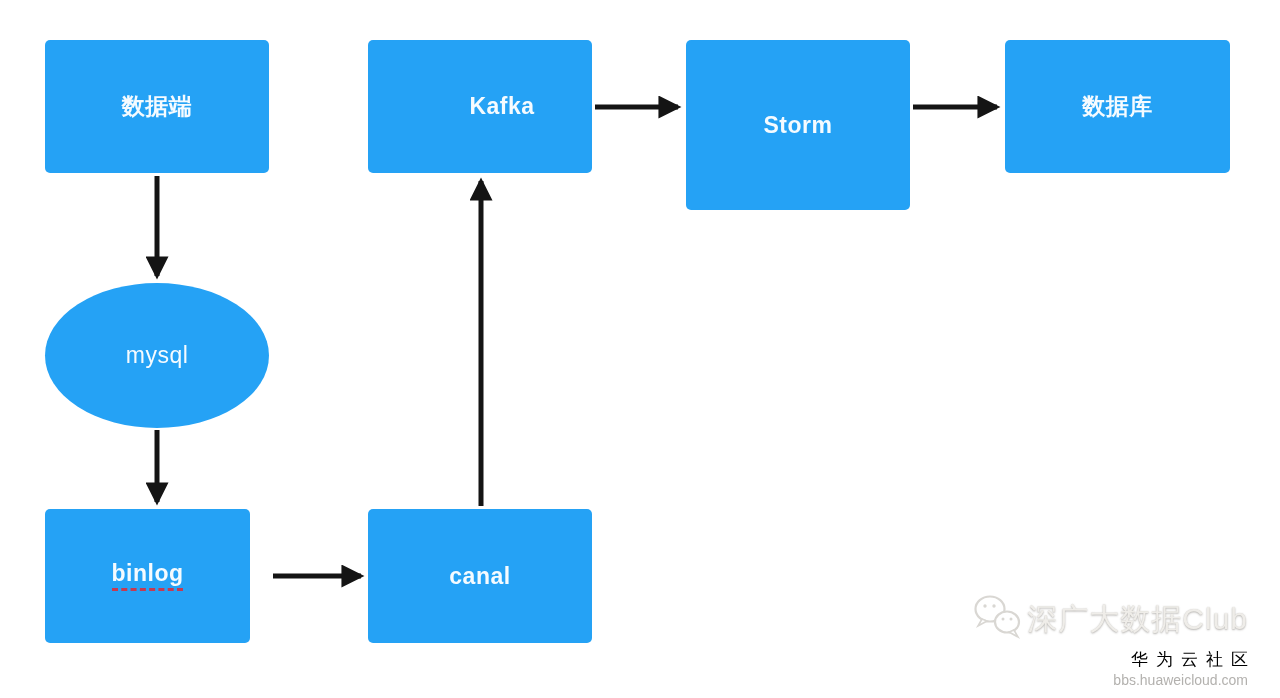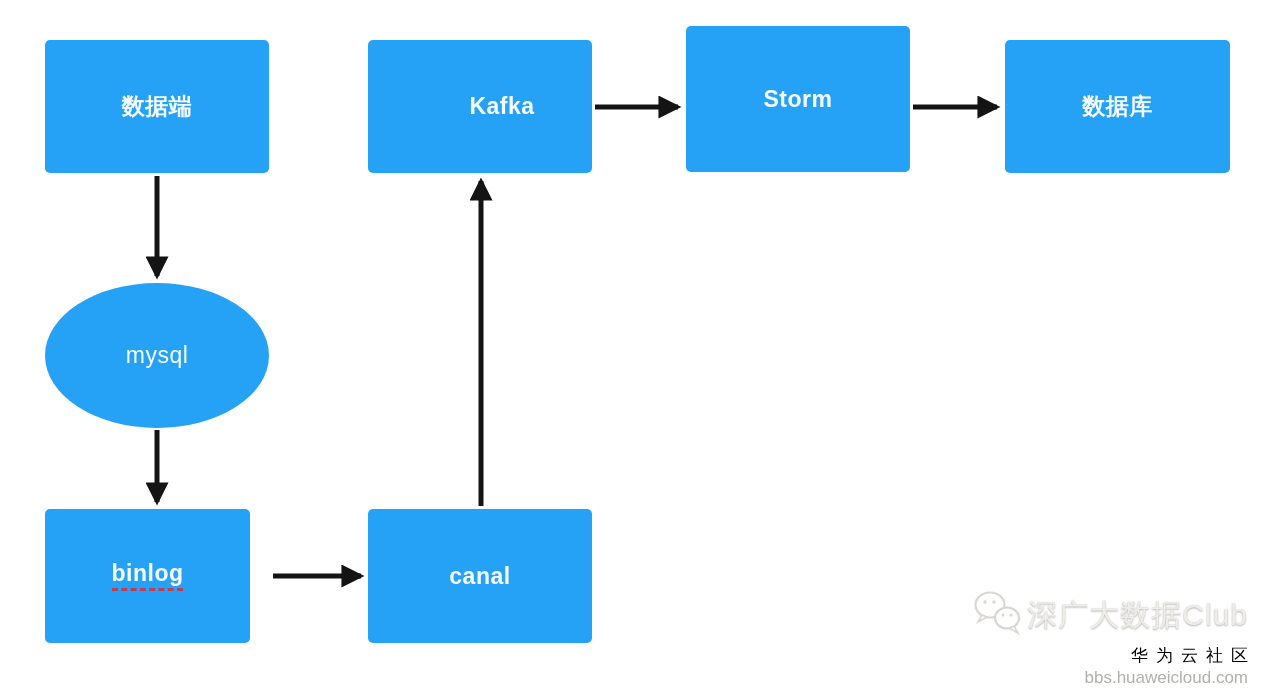--- a/index.html
+++ b/index.html
@@ -30,21 +30,21 @@
     color:var(--node-text);
     display:flex;align-items:center;justify-content:center;
     font-size:23px;
     letter-spacing:0.5px;
   }
   .node.rect{border-radius:5px;font-weight:bold;}
   .node.ellipse{border-radius:50%;}
   
   .n-data-source{left:45px;top:40px;width:224px;height:133px;}
   .n-kafka      {left:368px;top:40px;width:224px;height:133px;padding-left:44px;}
-  .n-storm      {left:686px;top:26px;width:224px;height:146px;}
+  .n-storm      {left:686px;top:40px;width:224px;height:170px;}
   .n-database   {left:1005px;top:40px;width:225px;height:133px;}
   .n-mysql      {left:45px;top:283px;width:224px;height:145px;}
   .n-binlog     {left:45px;top:509px;width:205px;height:134px;}
   .n-canal      {left:368px;top:509px;width:224px;height:134px;}
   .misspelled{
     border-bottom:3px dashed var(--underline);
     padding-bottom:1px;
     line-height:1.1;
   }
   
@@ -65,21 +65,21 @@
   }
   .wm-community{
     font-size:17px;
     color:#000000;
     letter-spacing:8px;
     margin-top:2px;
     margin-right:-8px;
     white-space:nowrap;
   }
   .wm-site{
-    font-size:17px;
+    font-size:14px;
     color:#b3b1ae;
     margin-top:1px;
     white-space:nowrap;
   }
   .wm-icon{flex:0 0 auto;}
 </style>
 </head>
 <body>
 
 <div class="canvas">

